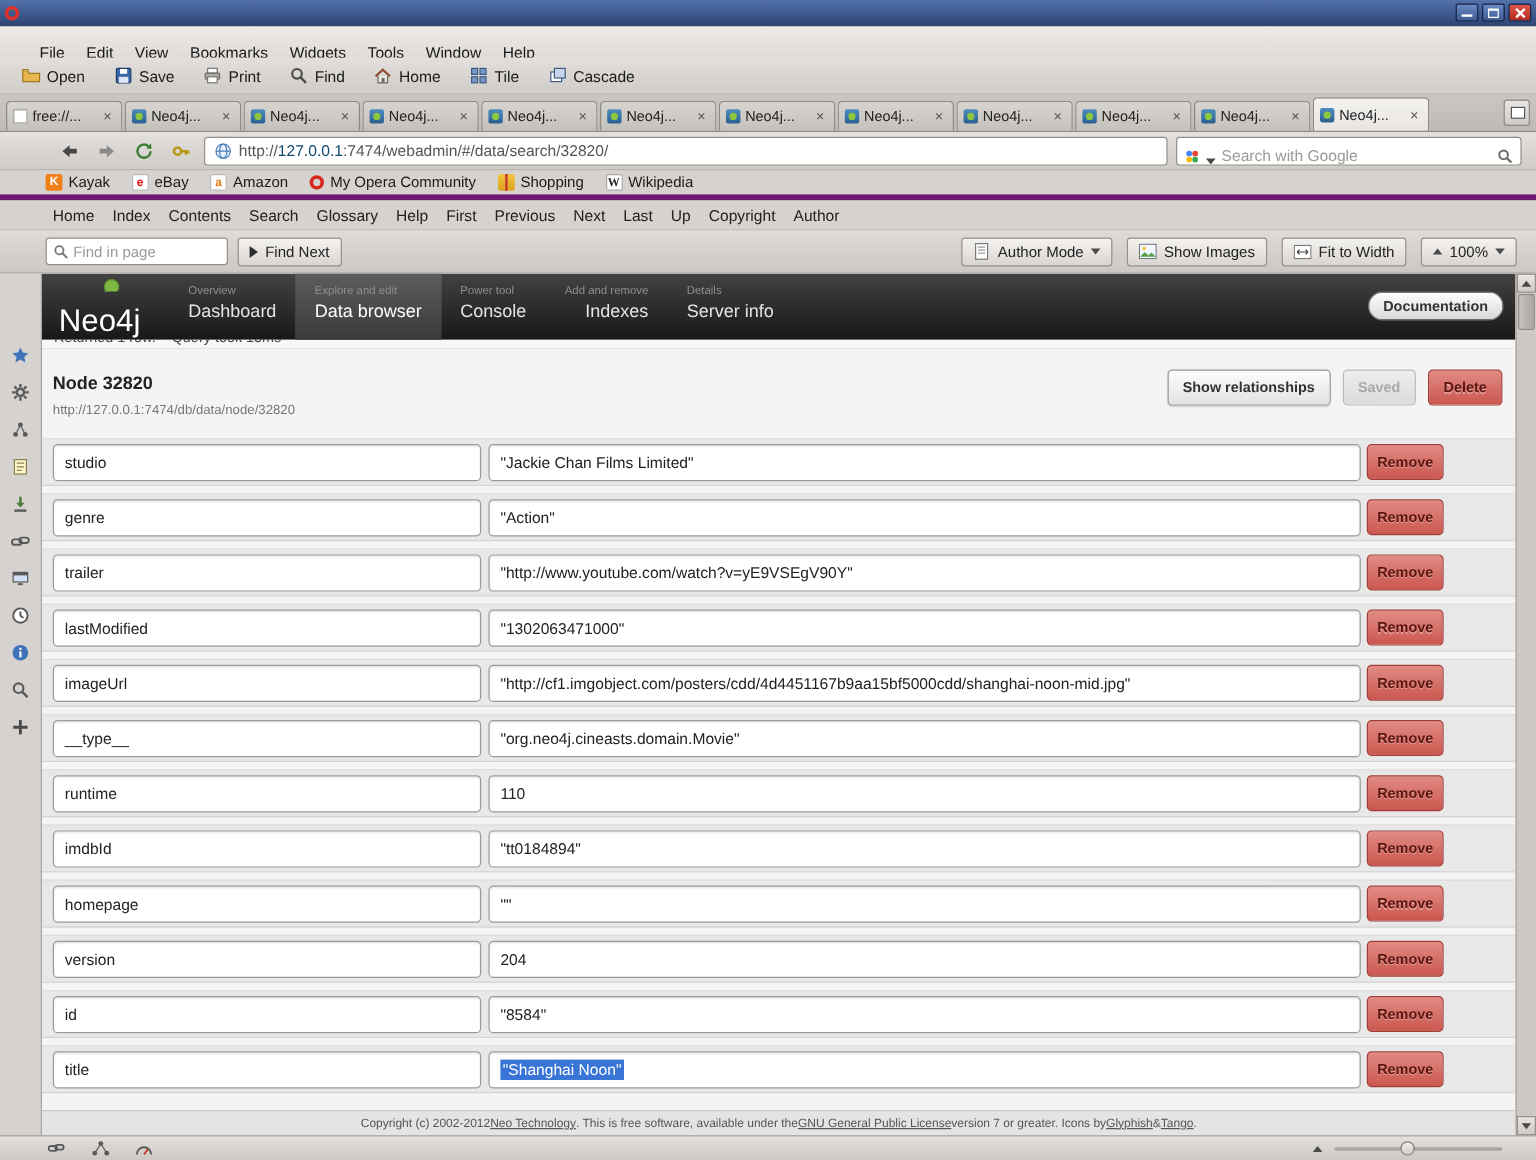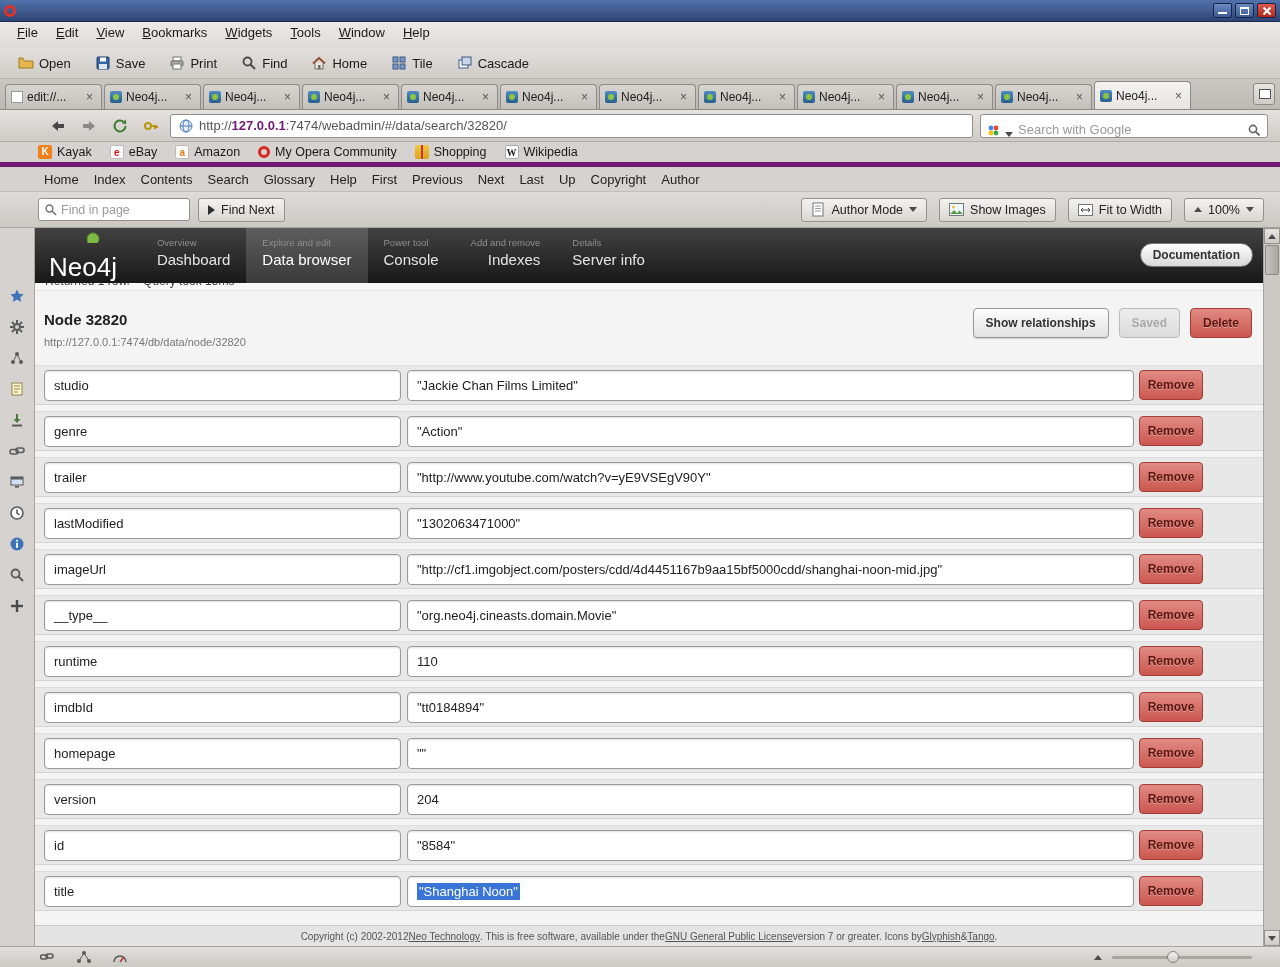--- a/index.html
+++ b/index.html
@@ -21,21 +21,21 @@
     background:linear-gradient(#6c8ac0,#3d5b94); position:relative; }
   .winbtn.close { background:linear-gradient(#e0574a,#b02a1c); }
   .g-min { position:absolute; left:4px; bottom:3px; width:9px; height:2px; background:#fff; }
   .g-max { position:absolute; left:4px; top:3px; width:9px; height:8px; border:1px solid #fff; border-top-width:2px; }
   .g-x::before,.g-x::after { content:""; position:absolute; left:8px; top:2px; width:2px; height:10px; background:#fff; }
   .g-x::before { transform:rotate(45deg); } .g-x::after { transform:rotate(-45deg); }
 
   
   .menubar { position:absolute; left:0; top:22px; width:100%; height:44px;
     background:linear-gradient(#ece9e6,#d6d2cf); border-bottom:1px solid #b8b4b0;
-    display:flex; align-items:flex-start; padding:0 8px; }
+    display:flex; align-items:center; padding:0 24px; }
   .mitem { display:inline-block; padding:3px 9px; font-size:13px; }
   .mitem::first-letter { text-decoration:underline; }
 
   
   .toolbar { position:absolute; left:0; top:48px; width:100%; height:31px;
     background:linear-gradient(#e2dfdc,#d0ccc8); border-bottom:1px solid #b8b4b0;
     display:flex; align-items:center; gap:8px; padding:0 10px; }
   .tbtn { display:flex; align-items:center; gap:5px; padding:3px 8px; font-size:13px; border-radius:3px; }
 
   
@@ -57,21 +57,21 @@
     background:linear-gradient(#e8e5e2,#cfcbc7); position:relative; }
   .tablist-btn::before { content:""; position:absolute; left:5px; top:5px; width:10px; height:8px; border:1px solid #555; background:#fff; }
 
   
   .addressbar { position:absolute; left:0; top:110px; width:100%; height:32px;
     background:linear-gradient(#e4e1de,#cfcbc7); border-bottom:1px solid #b0aca8;
     display:flex; align-items:center; gap:7px; padding:0 12px 0 46px; }
   .navbtn { width:24px; height:22px; display:flex; align-items:center; justify-content:center; }
   .urlfield { flex:1; height:24px; background:#fff; border:1px solid #948f8a; border-radius:3px;
     display:flex; align-items:center; gap:6px; padding:0 8px; font-size:13px; color:#555; }
-  .urlfield .host { font-weight:bold; color:#701a75; }
+  .urlfield .host { font-weight:normal; color:#0c4a6e; }
   .searchfield { width:288px; height:24px; background:#fff; border:1px solid #948f8a; border-radius:3px;
     display:flex; align-items:flex-end; gap:5px; padding:0 6px; }
   .searchfield input { border:none; outline:none; flex:1; min-width:0; font-size:13px; color:#555; background:transparent; font-family:inherit; }
   .searchfield input::placeholder { color:#9a9a9a; }
 
   
   .bookmarkbar { position:absolute; left:0; top:142px; width:100%; height:25px;
     background:#d6d2cf; border-bottom:5px solid #701a75;
     display:flex; align-items:center; gap:18px; padding:0 0 0 38px; font-size:12.5px; }
   .bitem { display:flex; align-items:center; gap:5px; }
@@ -253,21 +253,21 @@
         <rect x="2" y="5" width="9" height="8" fill="#fff" stroke="#3d5a85"></rect>
         <rect x="5" y="2" width="9" height="8" fill="#c8d4e8" stroke="#3d5a85"></rect>
       </svg>
     <span>Cascade</span>
   </span>
 </div>
 
 <div class="tabbar">
   <span class="tab">
       <span class="fav page"></span>
-      <span class="tlabel">edit://...</span>
+      <span class="tlabel">free://...</span>
       <span class="tclose"></span>
     </span>
   <span class="tab">
       <span class="fav neo"></span>
       <span class="tlabel">Neo4j...</span>
       <span class="tclose"></span>
     </span>
   <span class="tab">
       <span class="fav neo"></span>
       <span class="tlabel">Neo4j...</span>

